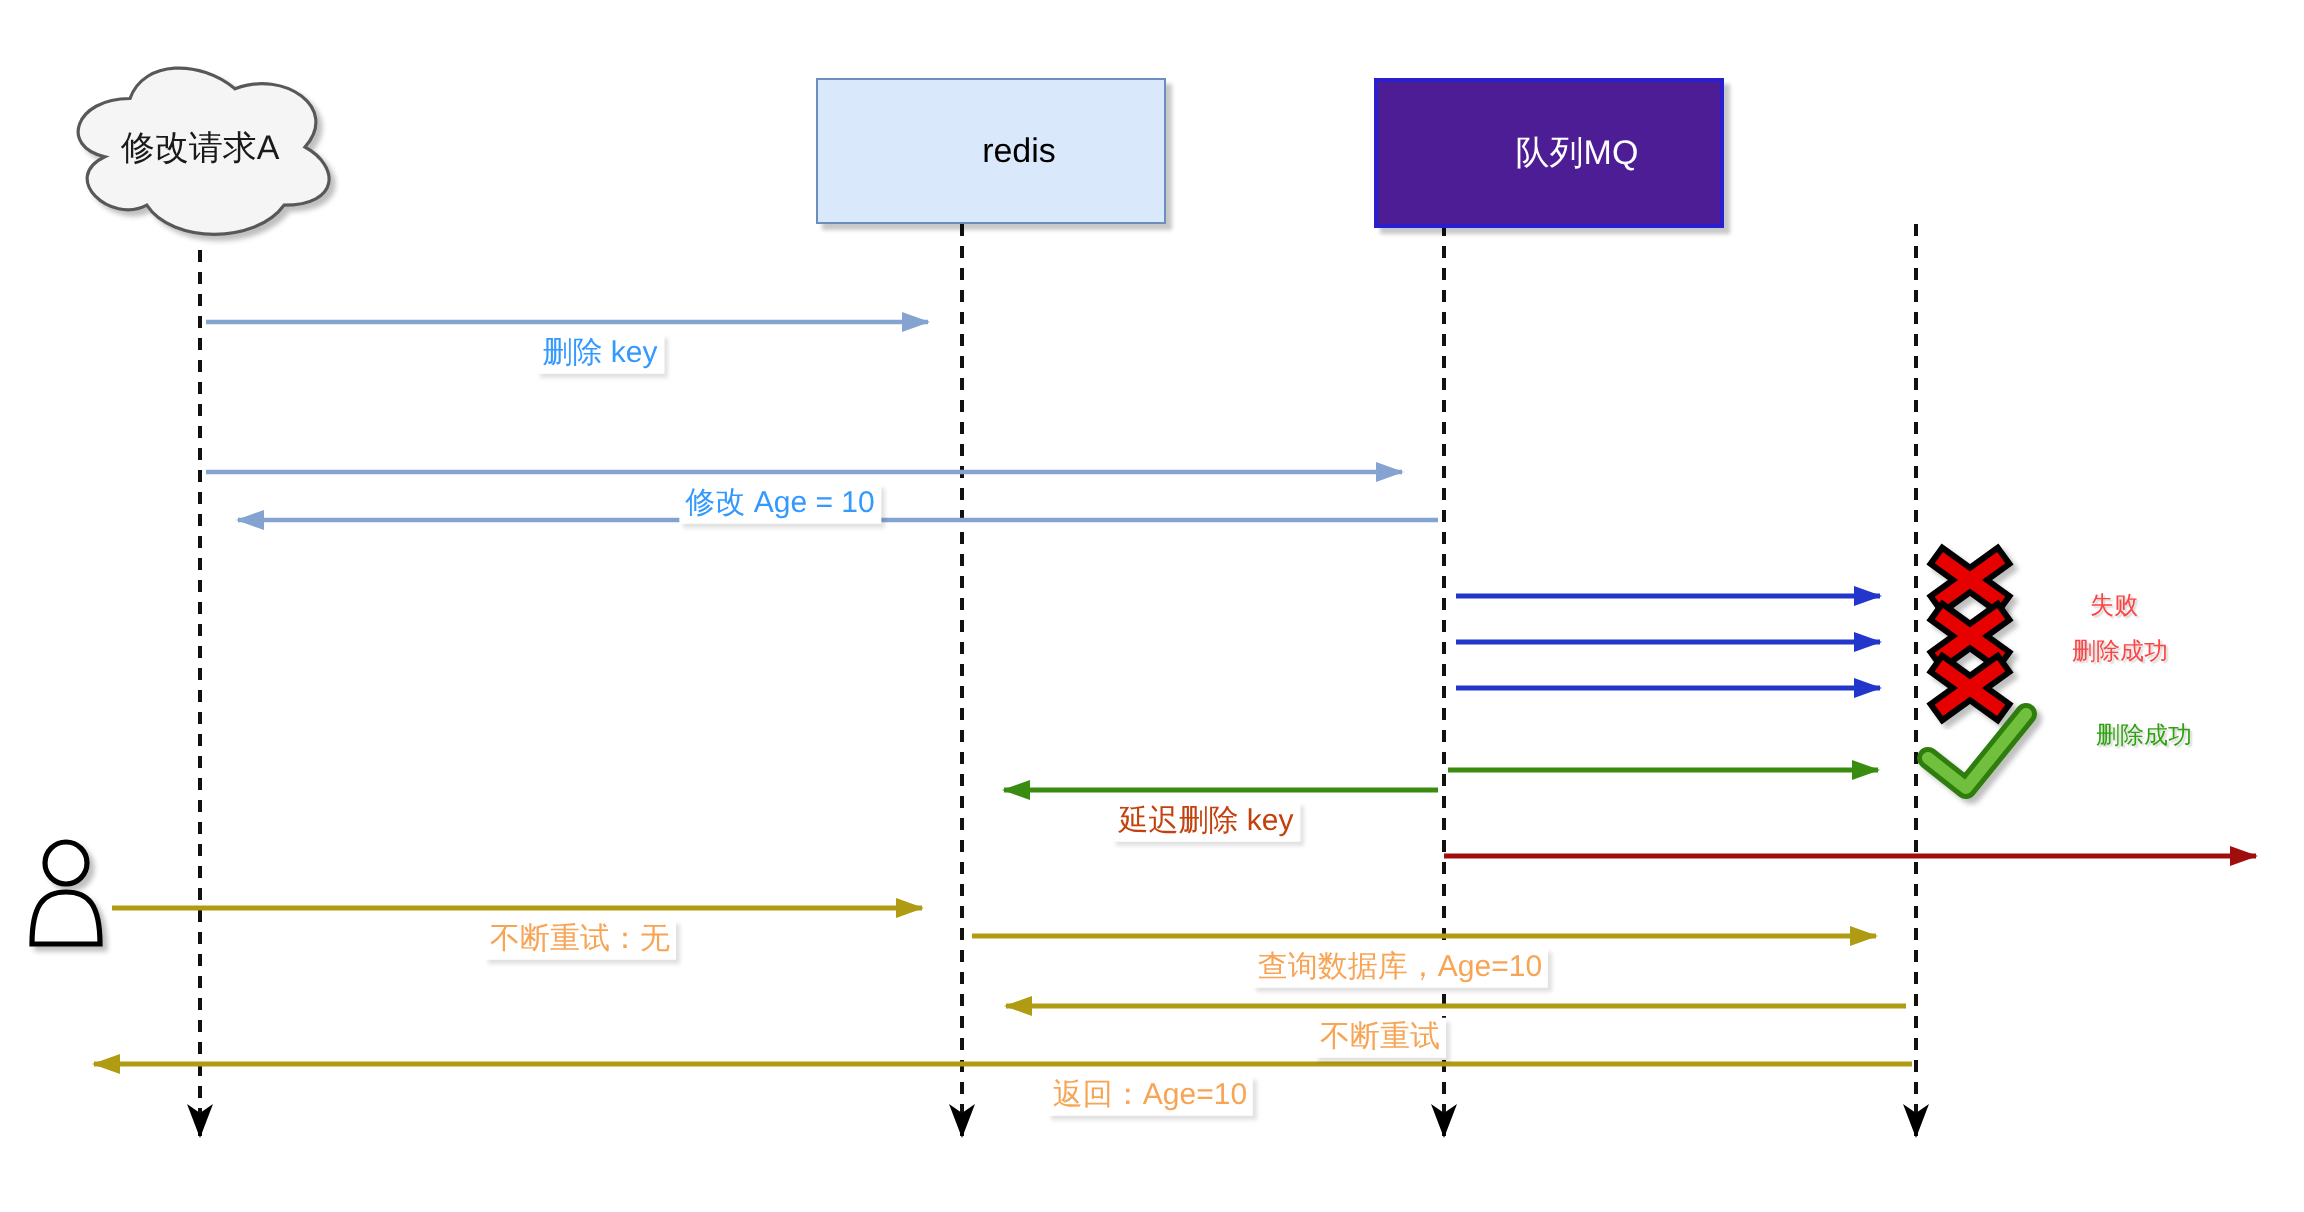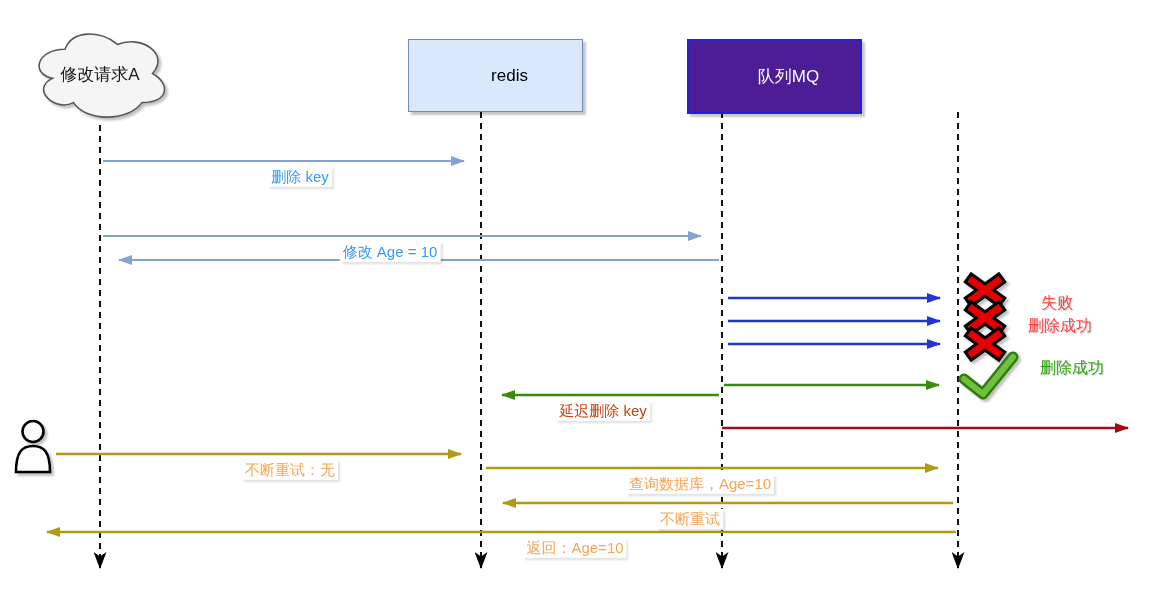--- a/index.html
+++ b/index.html
@@ -19,21 +19,21 @@
     position:absolute;left:100px;top:74px;transform:translate(-50%,-50%);
     font-size:17px;color:#1a1a1a;white-space:nowrap;
   }
   .msg-label{
     position:absolute;transform:translate(-50%,-50%);
     background:#ffffff;padding:0 3px;font-size:15px;white-space:nowrap;
     box-shadow:2px 2px 2px rgba(0,0,0,0.12);line-height:1.35;margin-top:16px;
   }
   .note{
     position:absolute;transform:translate(-50%,-50%);
-    font-size:16px;white-space:nowrap;text-shadow:1px 1px 1px rgba(0,0,0,0.18);
+    font-size:12px;white-space:nowrap;text-shadow:1px 1px 1px rgba(0,0,0,0.18);
   }
   .c-bluelabel{color:#3399ff;}
   .c-greenlabel{color:#c2410c;}
   .c-redlabel{color:#ff2222;}
   .c-orangelabel{color:#f7a455;}
   .c-failtext{color:#ff4242;}
   .c-successtext{color:#2fa30f;}
 </style>
 </head>
 <body>

